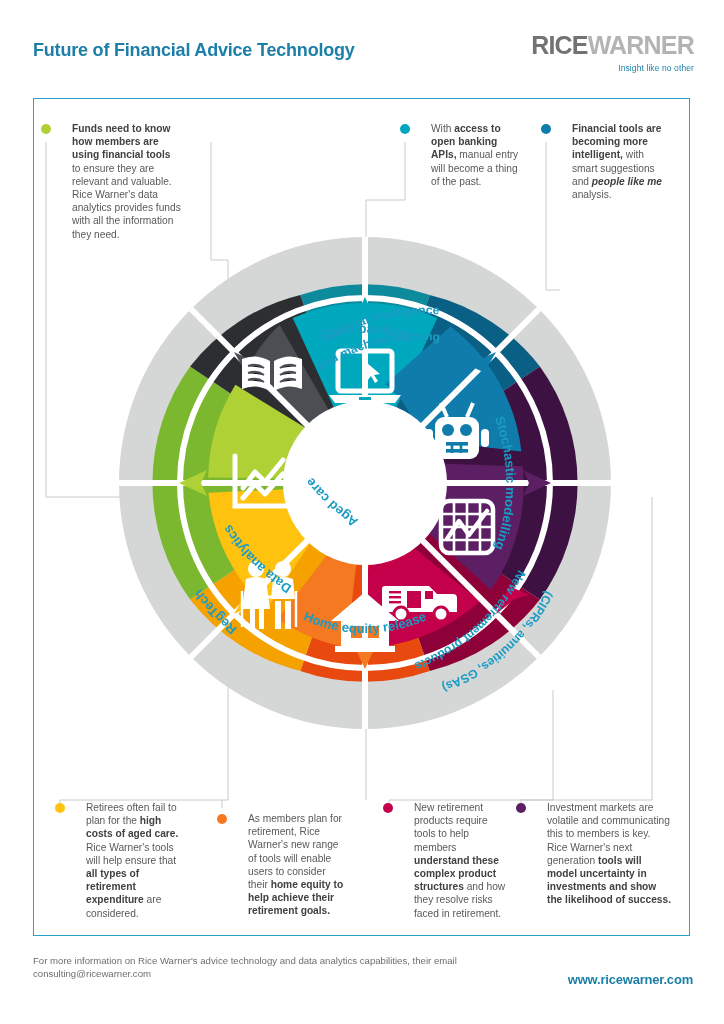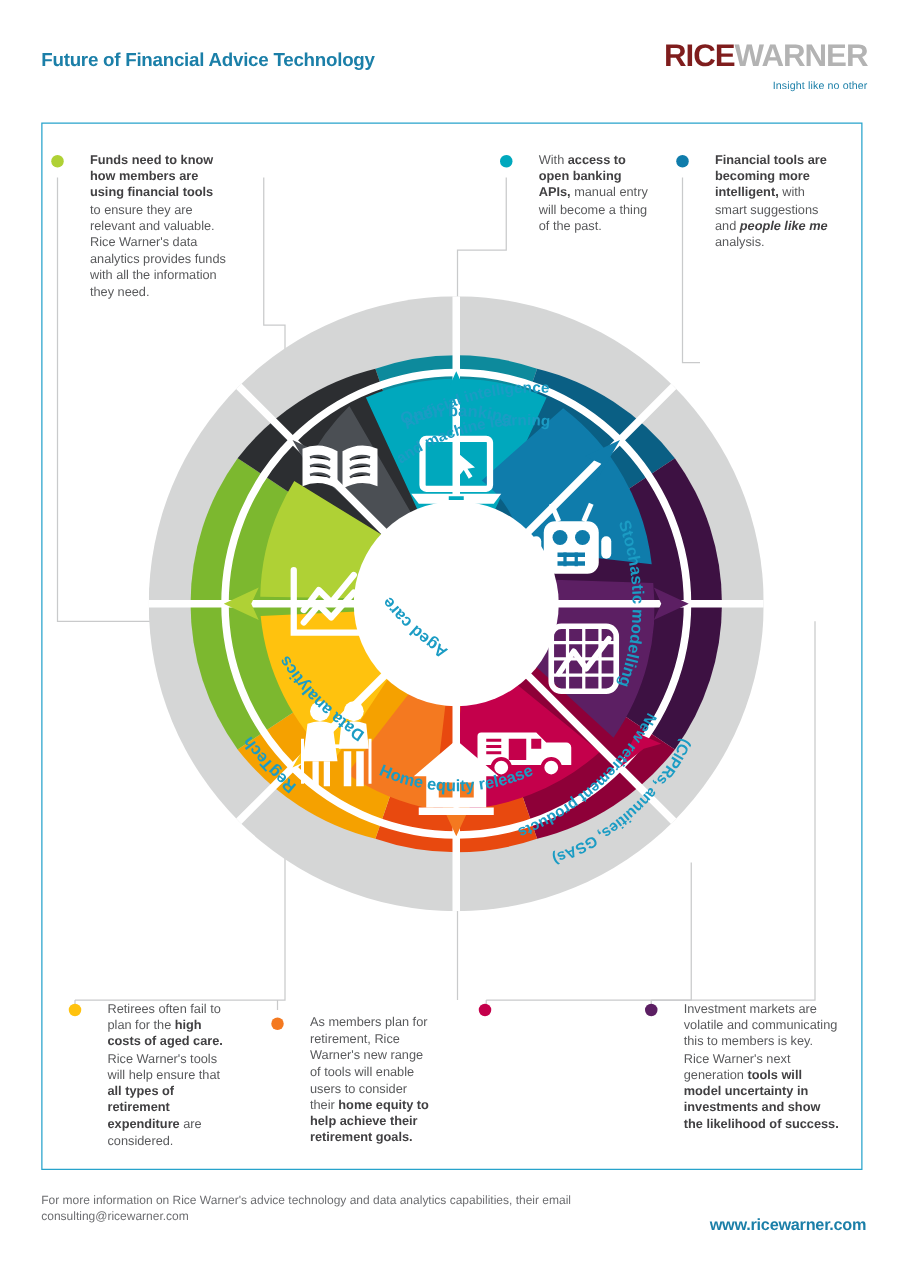--- a/index.html
+++ b/index.html
@@ -10,26 +10,26 @@
     position:relative;
     overflow:hidden;
     color:#58595b;
   }
   .page{position:absolute;inset:0;}
 
   
   .header{position:absolute;left:0;top:0;width:724px;height:92px;}
   .title{
     position:absolute;left:33px;top:40px;
-    font-size:15px;font-weight:bold;color:#1b7fa8;
+    font-size:18px;font-weight:bold;color:#1b7fa8;
     letter-spacing:-0.2px;white-space:nowrap;
   }
   .logo{position:absolute;right:30px;top:33px;text-align:right;}
   .logo-main{font-size:25px;font-weight:bold;letter-spacing:-0.8px;line-height:1;}
-  .logo-rice{color:#7f1d1d;}
+  .logo-rice{color:#737373;}
   .logo-warner{color:#b3b3b3;}
   .logo-tag{font-size:8.5px;color:#1b7fa8;margin-top:5px;letter-spacing:0.1px;}
 
   
   .frame{
     position:absolute;left:33px;top:98px;
     width:657px;height:838px;
     border:1.6px solid #27a3cb;
     box-sizing:border-box;
     background:#fff;
@@ -341,20 +341,21 @@
     <div class="body" id="co-4"><span>Retirees often fail to plan for the </span><b>high costs of aged care.</b><span> Rice Warner's tools will help ensure that </span><b>all types of retirement expenditure</b><span> are considered.</span></div>
   </div>
 
   <div class="callout" style="left:217px;top:812px;width:128px;">
     <span class="dot" style="background:#f47920;"></span>
     <div class="body" id="co-5"><span>As members plan for retirement, Rice Warner's new range of tools will enable users to consider their </span><b>home equity to help achieve their retirement goals.</b></div>
   </div>
 
   <div class="callout" style="left:383px;top:801px;width:125px;">
     <span class="dot" style="background:#c4004b;"></span>
+    <div class="body" id="co-6"><span>New retirement products require tools to help members </span><b>understand these complex product structures</b><span> and how they resolve risks faced in retirement.</span></div>
   </div>
 
   <div class="callout" style="left:516px;top:801px;width:155px;">
     <span class="dot" style="background:#5c1f63;"></span>
     <div class="body" id="co-7"><span>Investment markets are volatile and communicating this to members is key. Rice Warner's next generation </span><b>tools will model uncertainty in investments and show the likelihood of success.</b></div>
   </div>
 
   <div class="footer">
     <div class="footer-text">For more information on Rice Warner's advice technology and data analytics capabilities, their email consulting@ricewarner.com</div>
     <div class="footer-url">www.ricewarner.com</div>

